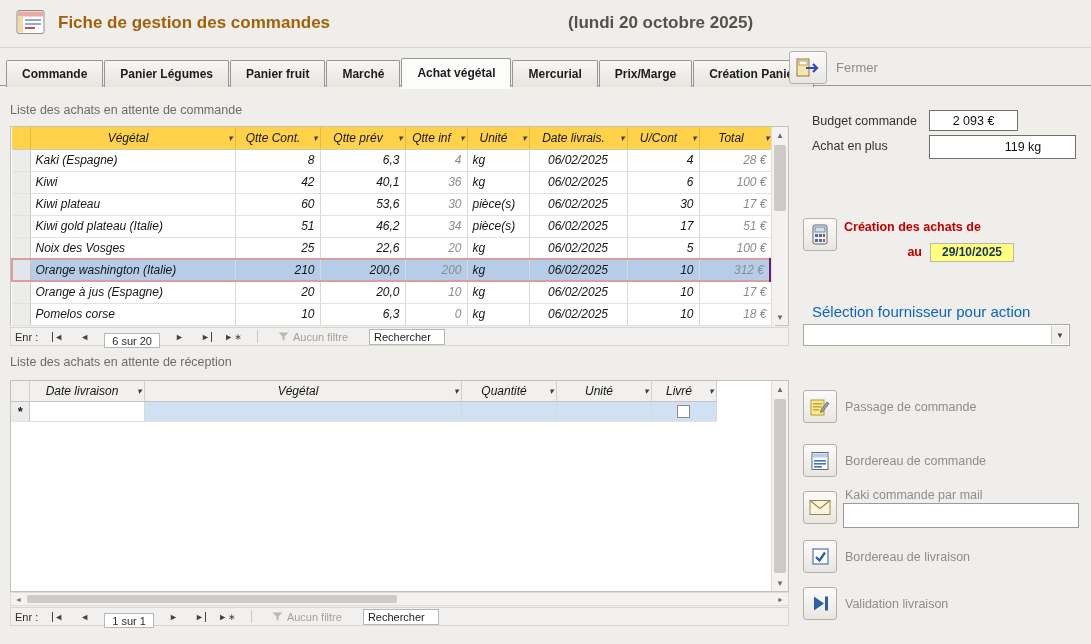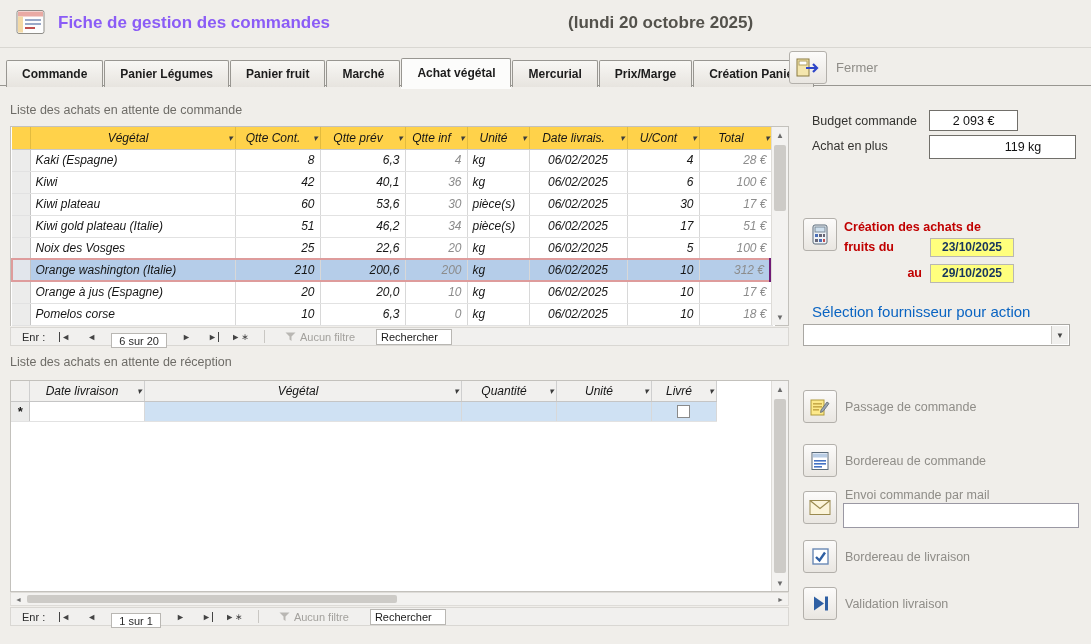--- a/index.html
+++ b/index.html
@@ -2,21 +2,21 @@
 <html><head>
 <meta charset="utf-8">
 <style>
   * { box-sizing: border-box; margin: 0; padding: 0; }
   body { font-family: "Liberation Sans", sans-serif; background: #e8e6e2; }
   .app { position: relative; width: 1091px; height: 644px; background: #f0eeea; overflow: hidden; }
 
   
   .hdr { position: absolute; top: 0; left: 0; right: 0; height: 48px; border-bottom: 1px solid #d9d7d2; }
   .form-ico { position: absolute; left: 16px; top: 9px; }
-  .hdr h1 { position: absolute; left: 58px; top: 13px; font-size: 17px; font-weight: bold; color: #8b5cf6; }
+  .hdr h1 { position: absolute; left: 58px; top: 13px; font-size: 17px; font-weight: bold; color: #a16207; }
   .hdr-date { position: absolute; left: 568px; top: 13px; font-size: 17px; font-weight: bold; color: #54524c; }
 
   
   .tabs { position: absolute; left: 6px; top: 58px; display: flex; align-items: flex-end; z-index: 2; }
   .tab { height: 27px; padding: 0 15px; display: flex; align-items: center; font-size: 12px; font-weight: bold;
          color: #1c1c1c; background: linear-gradient(#f8f7f4, #e7e4df); border: 1px solid #989691;
          border-bottom: none; border-radius: 2px 2px 0 0; margin-right: 1px; cursor: default; }
   .tab.active { height: 29px; background: #fcfcfb; position: relative; z-index: 4; box-shadow: 0 2px 0 #fcfcfb; }
   .tabline { position: absolute; left: 0; right: 0; top: 85px; border-top: 1px solid #989691; z-index: 1; }
 
@@ -69,21 +69,21 @@
   .hscroll { position: absolute; left: 10px; top: 592px; width: 779px; height: 14px; background: #f3f2f0;
              border: 1px solid #dedcd8; }
   .hs-btn { position: absolute; top: 0; bottom: 0; width: 15px; display: flex; align-items: center; justify-content: center;
             font-size: 7px; color: #6b6b6b; }
   .hs-btn.left { left: 0; } .hs-btn.left::after { content: "◄"; }
   .hs-btn.right { right: 0; } .hs-btn.right::after { content: "►"; }
   .hs-thumb { position: absolute; left: 16px; top: 2px; height: 8px; width: 370px; background: #cdcbc7; border-radius: 2px; }
 
   
   .navbar { position: absolute; left: 10px; width: 779px; height: 19px; background: #f1f0ee; border: 1px solid #d9d7d3;
-            display: flex; align-items: center; gap: 12px; padding: 0 11px; font-size: 11px; color: #2b2b2b; }
+            display: flex; align-items: center; gap: 12px; padding: 0 4px; font-size: 11px; color: #2b2b2b; }
   .nb1 { top: 327px; } .nb2 { top: 607px; }
   .nav-btn { width: 15px; height: 13px; display: inline-flex; align-items: center; justify-content: center;
              font-size: 9px; color: #444; cursor: pointer; }
   .nav-btn.first::after { content: "◄"; border-left: 1px solid #444; padding-left: 1px; }
   .nav-btn.prev::after  { content: "◄"; }
   .nav-btn.next::after  { content: "►"; }
   .nav-btn.last::after  { content: "►"; border-right: 1px solid #444; padding-right: 1px; }
   .nav-btn.newrec::after { content: "►∗"; letter-spacing: 1px; }
   .nav-pos { border: 1px solid #b9b7b3; background: #fff; padding: 0 7px; height: 15px; line-height: 14px; margin-top: 8px; }
   .nav-sep { width: 1px; height: 13px; background: #c9c7c3; margin: 0 4px; }
@@ -468,24 +468,20 @@
       <rect x="5" y="10" width="3" height="3" fill="#4a6fb8"></rect>
         <rect x="9" y="10" width="3" height="3" fill="#667"></rect>
       <rect x="13" y="10" width="2" height="3" fill="#667"></rect>
       <rect x="5" y="15" width="3" height="3" fill="#667"></rect>
         <rect x="9" y="15" width="3" height="3" fill="#4a6fb8"></rect>
       <rect x="13" y="15" width="2" height="3" fill="#c05050"></rect>
     </svg>
   </button>
   <div class="creation">
     <div class="l1">Création des achats de</div>
-    <div class="l2">
-      <span>fruits du</span>
-      <span class="datebox">23/10/2025</span>
-    </div>
     <div class="l3">
       <span>au</span>
       <span class="datebox">29/10/2025</span>
     </div>
   </div>
 
   <span class="supplier-link">Sélection fournisseur pour action</span>
   <div class="combo">
     <span class="combo-arrow"></span>
   </div>
@@ -511,21 +507,21 @@
     </svg>
   </button>
   <span class="act-lbl al2">Bordereau de commande</span>
 
   <button class="icon-btn act-btn a3">
     <svg width="22" height="17" viewBox="0 0 22 17">
       <rect x="1" y="1.5" width="20" height="14" fill="#fbf4da" stroke="#9a8a50"></rect>
       <path d="M1 1.5 l10 8 10-8" fill="none" stroke="#9a8a50" stroke-width="1.2"></path>
     </svg>
   </button>
-  <span class="act-lbl al3">Envoi commande par mail</span>
+  <span class="act-lbl al3">Kaki commande par mail</span>
   <input class="tbox mail-input" style="">
 
   <button class="icon-btn act-btn a4">
     <svg width="19" height="19" viewBox="0 0 19 19">
       <rect x="2" y="2" width="15" height="15" fill="#fff" stroke="#6a89b5" stroke-width="1.4"></rect>
       <path d="M5 10 l3.5 3.5 L14 5.5" fill="none" stroke="#2e5fa3" stroke-width="2.4"></path>
     </svg>
   </button>
   <span class="act-lbl al4">Bordereau de livraison</span>
 

